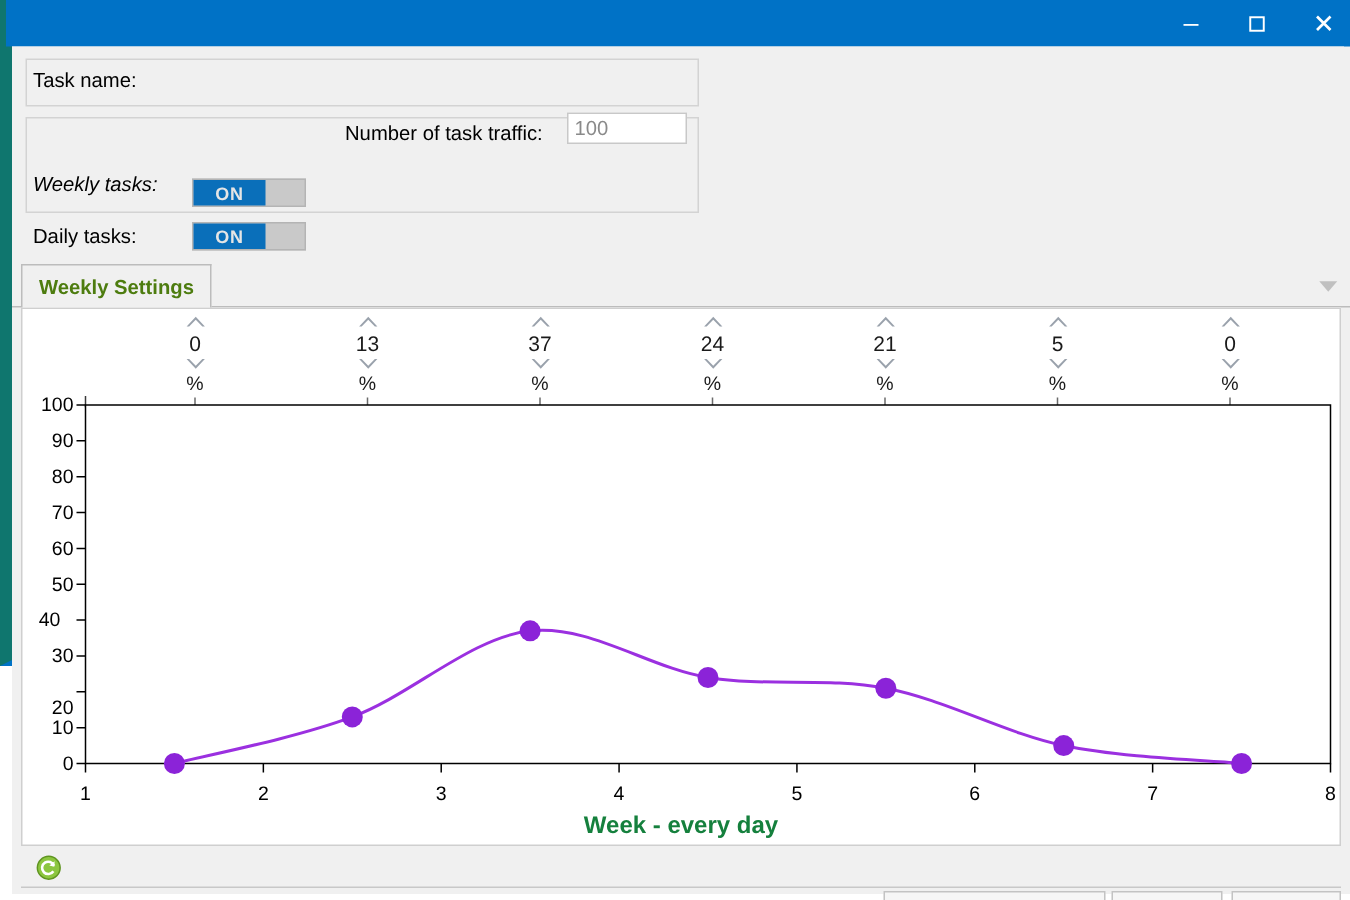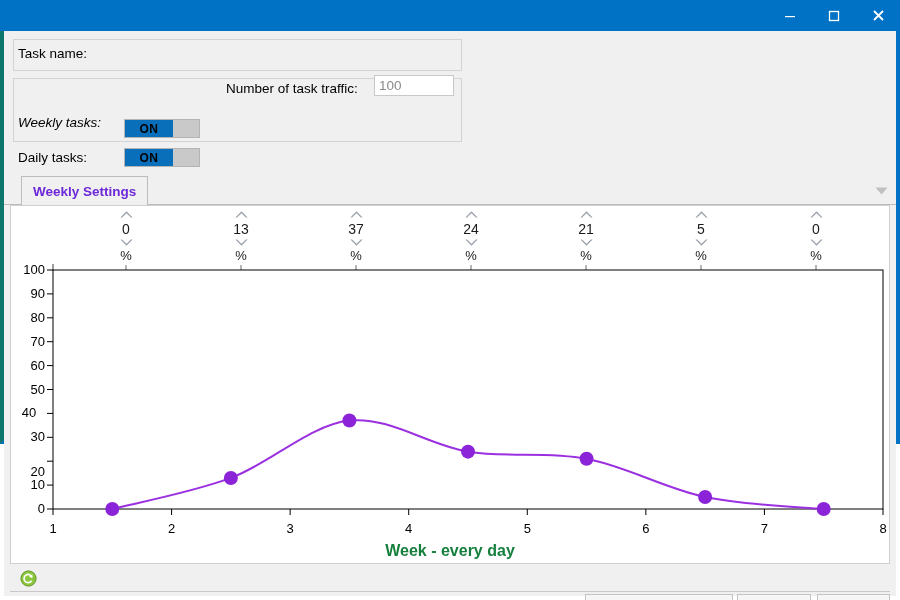--- a/index.html
+++ b/index.html
@@ -12,21 +12,21 @@
     overflow: hidden;
   }
 
   
   .window {
     position: absolute;
     left: 0; top: 0;
     width: 900px; height: 444px;
     background: #f0f0f0;
     box-sizing: border-box;
-    border-left: 4px solid #0f766e;
+    border-left: 8px solid #0f766e;
     border-right: 4px solid #0072c6;
     border-bottom: 4px solid #0072c6;
   }
 
   .titlebar {
     position: absolute;
     left: -4px; top: 0;
     width: 900px; height: 31px;
     background: #0072c6;
     display: flex;
@@ -115,21 +115,21 @@
   .toggle-weekly { left: 120px; top: 88px; }
   .toggle-daily  { left: 120px; top: 117px; }
   .toggle .knob {
     position: absolute;
     left: 0; top: 0;
     width: 48px; height: 100%;
     background: #0a6fba;
     display: flex;
     align-items: center;
     justify-content: center;
-    color: #000000;
+    color: #e5e5e5;
     font-size: 12px;
     font-weight: bold;
     letter-spacing: 0.5px;
   }
 
   
   .tabbar {
     position: absolute;
     left: 0; top: 145px;
     width: 892px; height: 29px;
@@ -146,23 +146,23 @@
     height: 27px;
     box-sizing: border-box;
     display: flex;
     align-items: center;
     padding: 0 11px;
     font-size: 13.5px;
     border: 1px solid #bcbcbc;
     border-bottom: none;
   }
   .tab.active {
-    left: 17px;
+    left: 6px;
     background: #f0f0f0;
-    color: #6d28d9;
+    color: #4d7c0f;
     font-weight: bold;
     height: 29px;
     z-index: 3;
   }
   .tab.inactive {
     left: 143px;
     background: #fbfbfb;
     color: #8e8e8e;
     z-index: 2;
   }

